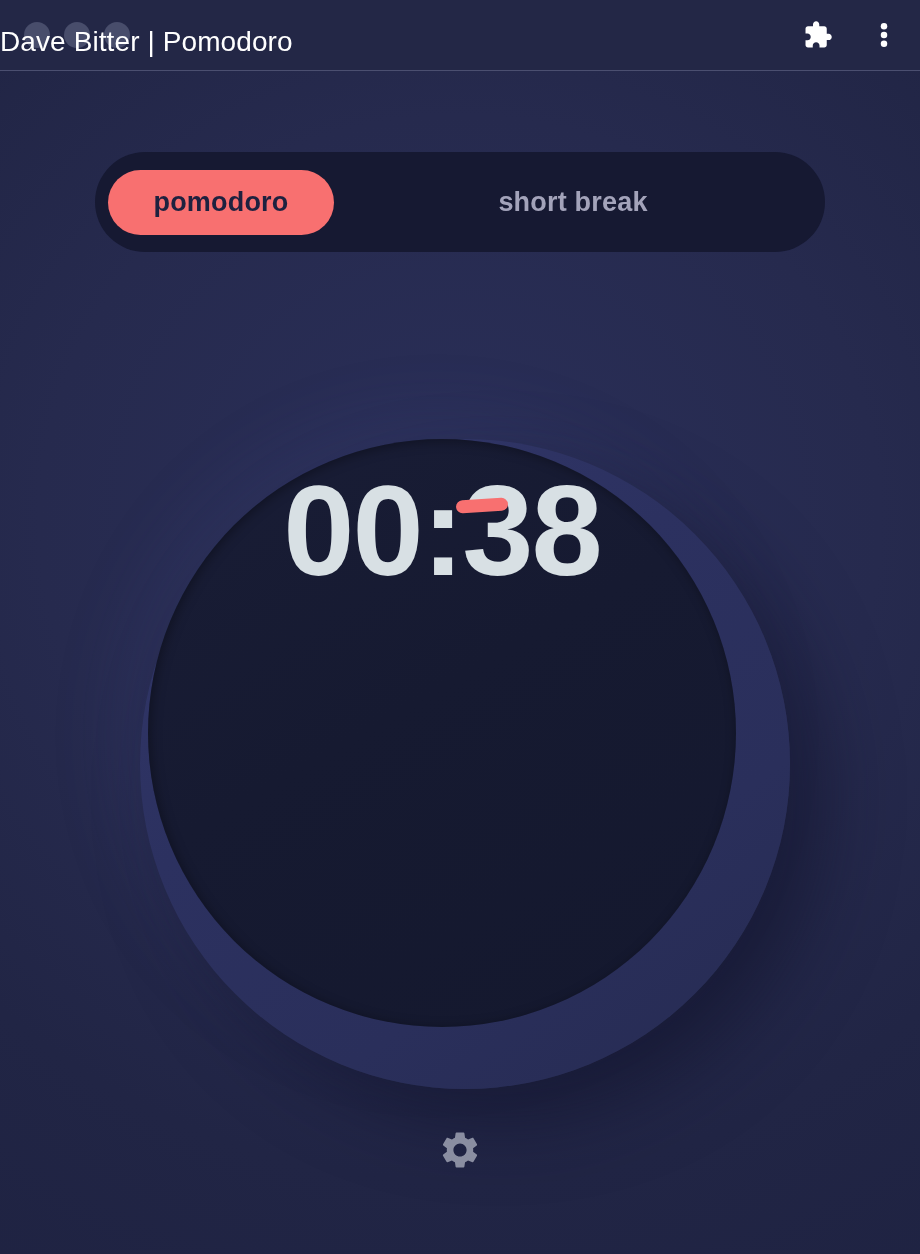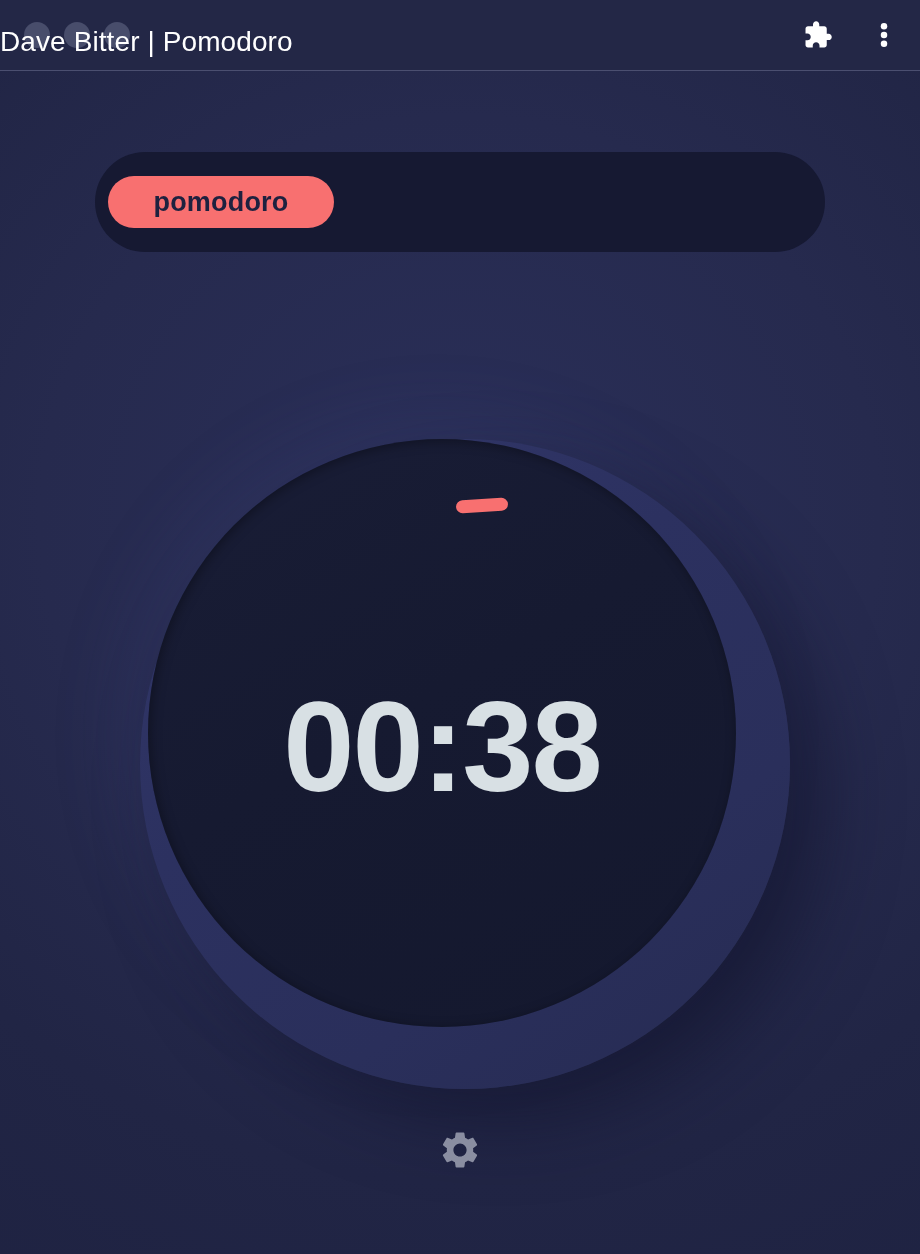--- a/index.html
+++ b/index.html
@@ -105,21 +105,21 @@
     width: 730px;
     height: 100px;
     background: #161932;
     border-radius: 50px;
     display: flex;
     align-items: center;
     padding: 0 13px;
   }
   .tab {
     flex: 1;
-    height: 52px;
+    height: 65px;
     border-radius: 37px;
     border: none;
     background: transparent;
     color: #a3a3ba;
     font-family: "Liberation Sans", sans-serif;
     font-size: 27px;
     font-weight: bold;
     letter-spacing: 0.2px;
     cursor: pointer;
     display: flex;
@@ -178,23 +178,22 @@
     transform: rotate(-3.5deg);
   }
 
   .dial-face {
     position: absolute;
     left: 8px;
     top: 0px;
     width: 588px;
     height: 588px;
     display: flex;
-    flex-direction: row;
-    align-items: center;
-    justify-content: center;
+    flex-direction: column;
+    align-items: center;
   }
 
   .timer-time {
     color: #d8e0e4;
     font-size: 128px;
     font-weight: bold;
     letter-spacing: -2px;
     line-height: 1;
     margin-top: 28px;
     user-select: none;
@@ -258,20 +257,21 @@
           <circle cx="3" cy="19" r="2.6"></circle>
         </svg>
       </button>
     </div>
   </div>
 
   <div class="app">
 
     <div class="tabs">
       <button class="tab active">pomodoro</button>
+      <button class="tab">short break</button>
     </div>
 
     <div class="dial-wrap">
       <div class="dial-outer"></div>
       <div class="dial-inner"></div>
       <div class="dial-face">
         <div class="timer-time">00:38</div>
       </div>
       <div class="progress-tick"></div>
     </div>

